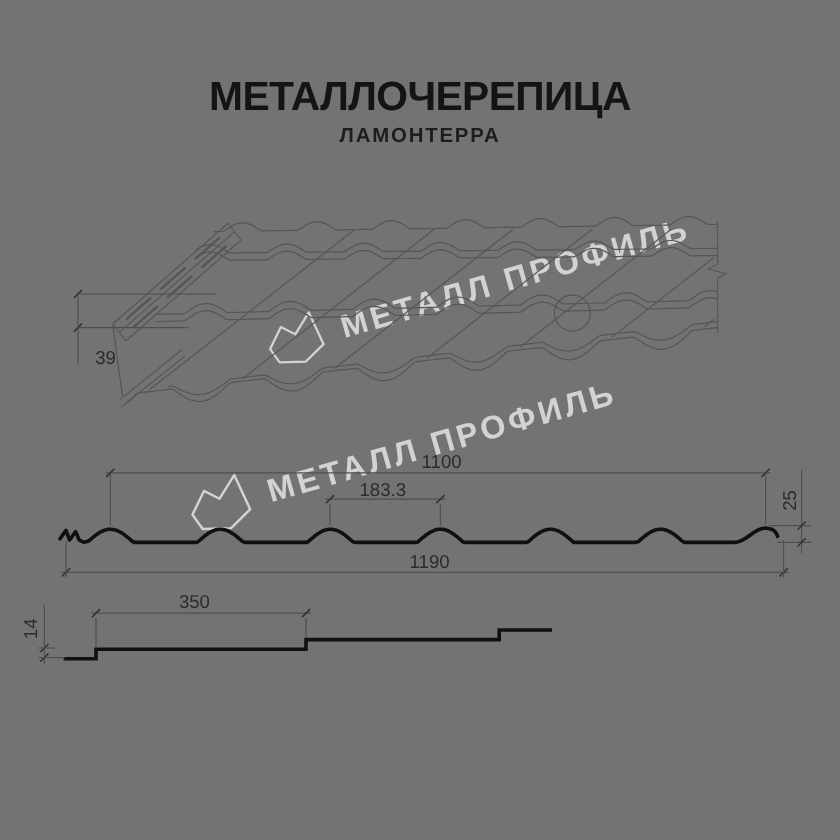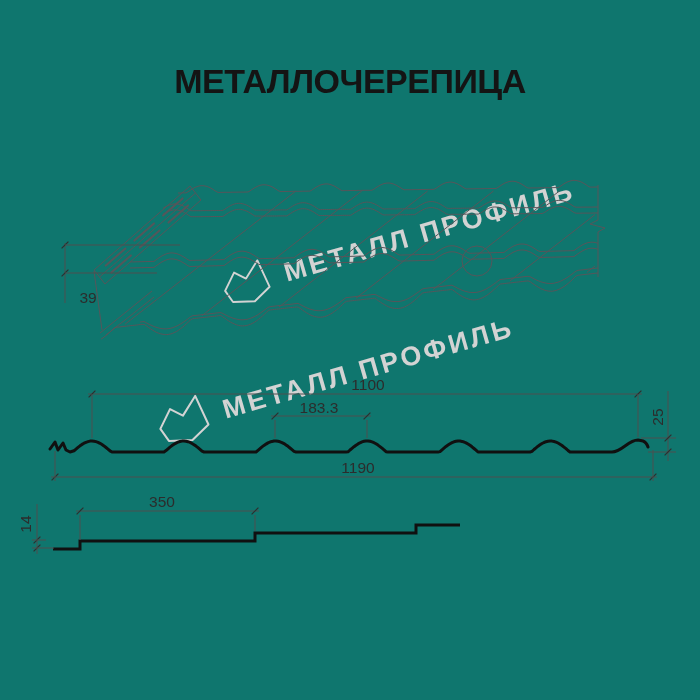--- a/index.html
+++ b/index.html
@@ -1,16 +1,16 @@
 <!DOCTYPE html>
 <html><head>
 <meta charset="utf-8">
 <style>
   html,body{margin:0;padding:0;background:#e8e8e8;}
-  .page{position:relative;width:700px;height:700px;background:#0f766e;overflow:hidden;
+  .page{position:relative;width:700px;height:700px;background:#737373;overflow:hidden;
         font-family:"Liberation Sans",sans-serif;}
   
   .hdr{position:absolute;top:62px;left:0;width:700px;text-align:center;z-index:3;}
   .hdr .t1{font-size:34px;font-weight:800;letter-spacing:-0.5px;color:#141414;line-height:38px;}
   .hdr .t2{font-size:17px;font-weight:700;letter-spacing:1.5px;color:#1d1d1d;margin-top:3px;}
   
   .wm{position:absolute;display:flex;align-items:center;gap:15px;color:#d3d3d3;
       font-weight:700;font-size:27px;letter-spacing:3px;white-space:nowrap;
       transform-origin:left center;z-index:1;}
   #wm1{left:157px;top:404px;transform:rotate(-16deg);}
@@ -27,20 +27,21 @@
   .thickm{fill:none;stroke:#101010;stroke-width:3;stroke-linecap:butt;stroke-linejoin:miter;}
   text.dimtxt{fill:#2c2c2c;stroke:none;font-size:15.5px;font-family:"Liberation Sans",sans-serif;}
 </style>
 </head>
 <body>
 
 <div class="page">
 
   <div class="hdr">
     <div class="t1">МЕТАЛЛОЧЕРЕПИЦА</div>
+    <div class="t2">ЛАМОНТЕРРА</div>
   </div>
 
   <div class="wm" id="wm2">
     <svg width="50" height="46" viewBox="0 0 66 58">
       <path class="wmlogo" d="M4,30 L22,10 L35,22 L56,3 L62,41 L38,54 L10,47 Z"></path>
     </svg>
     <span>МЕТАЛЛ ПРОФИЛЬ</span>
   </div>
 
   <div class="wm" id="wm1">

